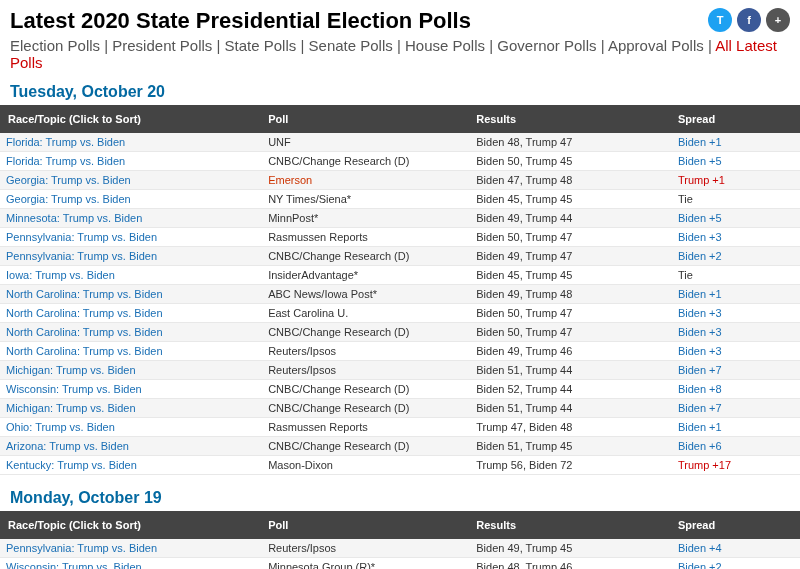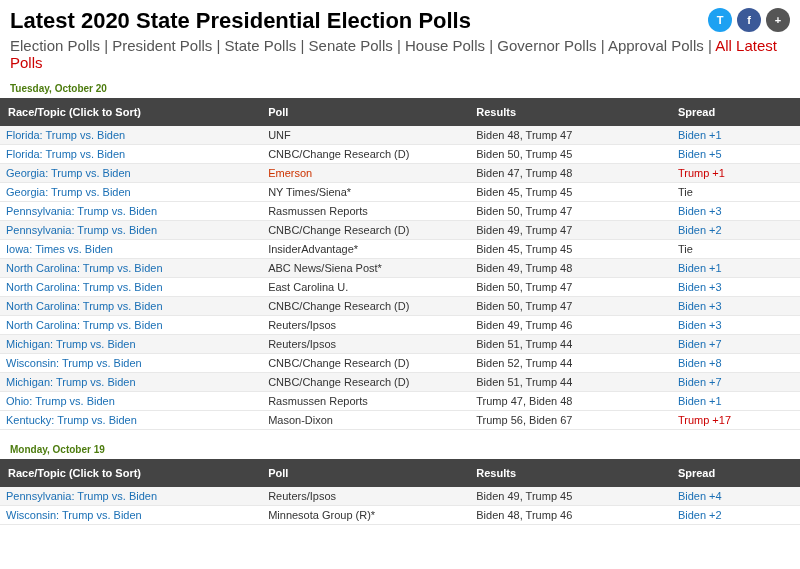--- a/index.html
+++ b/index.html
@@ -50,24 +50,24 @@
     }
     .nav-links a {
       color: #555;
       text-decoration: none;
     }
     .nav-links a.highlight {
       color: #cc0000;
     }
     .nav-links span { color: #555; }
     .section-date {
-      font-size: 10px;
+      font-size: 16px;
       font-weight: bold;
       padding: 8px 10px 4px 10px;
-      color: #4d7c0f;
+      color: #0369a1;
     }
     table {
       width: 100%;
       border-collapse: collapse;
     }
     .table-header th {
       background: #444;
       color: #fff;
       padding: 8px 8px;
       text-align: left;
@@ -132,41 +132,47 @@
           <td class="td-poll emerson">Emerson</td>
           <td class="td-results">Biden 47, Trump 48</td>
           <td class="td-spread trump">Trump +1</td>
         </tr>
         <tr class="row-odd">
           <td class="td-race">Georgia: Trump vs. Biden</td>
           <td class="td-poll">NY Times/Siena*</td>
           <td class="td-results">Biden 45, Trump 45</td>
           <td class="td-spread tie">Tie</td>
         </tr>
+        <tr class="row-even">
+          <td class="td-race">Minnesota: Trump vs. Biden</td>
+          <td class="td-poll">MinnPost*</td>
+          <td class="td-results">Biden 49, Trump 44</td>
+          <td class="td-spread">Biden +5</td>
+        </tr>
         <tr class="row-odd">
           <td class="td-race">Pennsylvania: Trump vs. Biden</td>
           <td class="td-poll">Rasmussen Reports</td>
           <td class="td-results">Biden 50, Trump 47</td>
           <td class="td-spread">Biden +3</td>
         </tr>
         <tr class="row-even">
           <td class="td-race">Pennsylvania: Trump vs. Biden</td>
           <td class="td-poll">CNBC/Change Research (D)</td>
           <td class="td-results">Biden 49, Trump 47</td>
           <td class="td-spread">Biden +2</td>
         </tr>
         <tr class="row-odd">
-          <td class="td-race">Iowa: Times vs. Biden</td>
+          <td class="td-race">Iowa: Trump vs. Biden</td>
           <td class="td-poll">InsiderAdvantage*</td>
           <td class="td-results">Biden 45, Trump 45</td>
           <td class="td-spread tie">Tie</td>
         </tr>
         <tr class="row-even">
           <td class="td-race">North Carolina: Trump vs. Biden</td>
-          <td class="td-poll">ABC News/Siena Post*</td>
+          <td class="td-poll">ABC News/Iowa Post*</td>
           <td class="td-results">Biden 49, Trump 48</td>
           <td class="td-spread">Biden +1</td>
         </tr>
         <tr class="row-odd">
           <td class="td-race">North Carolina: Trump vs. Biden</td>
           <td class="td-poll">East Carolina U.</td>
           <td class="td-results">Biden 50, Trump 47</td>
           <td class="td-spread">Biden +3</td>
         </tr>
         <tr class="row-even">
@@ -198,24 +204,30 @@
           <td class="td-poll">CNBC/Change Research (D)</td>
           <td class="td-results">Biden 51, Trump 44</td>
           <td class="td-spread">Biden +7</td>
         </tr>
         <tr class="row-odd">
           <td class="td-race">Ohio: Trump vs. Biden</td>
           <td class="td-poll">Rasmussen Reports</td>
           <td class="td-results">Trump 47, Biden 48</td>
           <td class="td-spread">Biden +1</td>
         </tr>
+        <tr class="row-even">
+          <td class="td-race">Arizona: Trump vs. Biden</td>
+          <td class="td-poll">CNBC/Change Research (D)</td>
+          <td class="td-results">Biden 51, Trump 45</td>
+          <td class="td-spread">Biden +6</td>
+        </tr>
         <tr class="row-odd">
           <td class="td-race">Kentucky: Trump vs. Biden</td>
           <td class="td-poll">Mason-Dixon</td>
-          <td class="td-results">Trump 56, Biden 67</td>
+          <td class="td-results">Trump 56, Biden 72</td>
           <td class="td-spread trump">Trump +17</td>
         </tr>
       </tbody>
     </table>
     <div class="section-spacer"></div>
     <div class="section-date">Monday, October 19</div>
     <table>
       <thead>
         <tr class="table-header">
           <th>Race/Topic (Click to Sort)</th>

